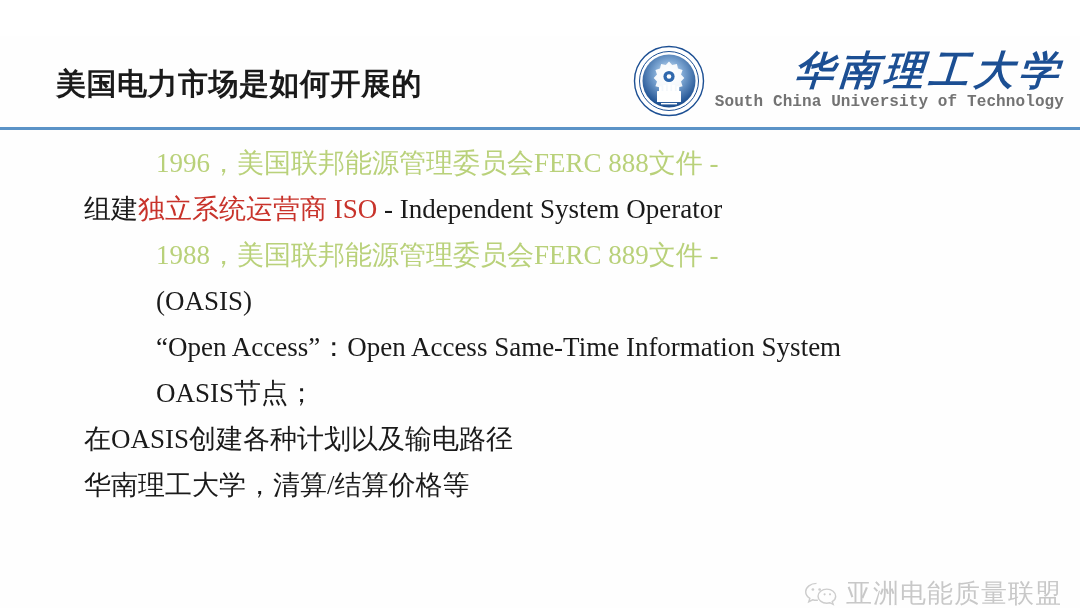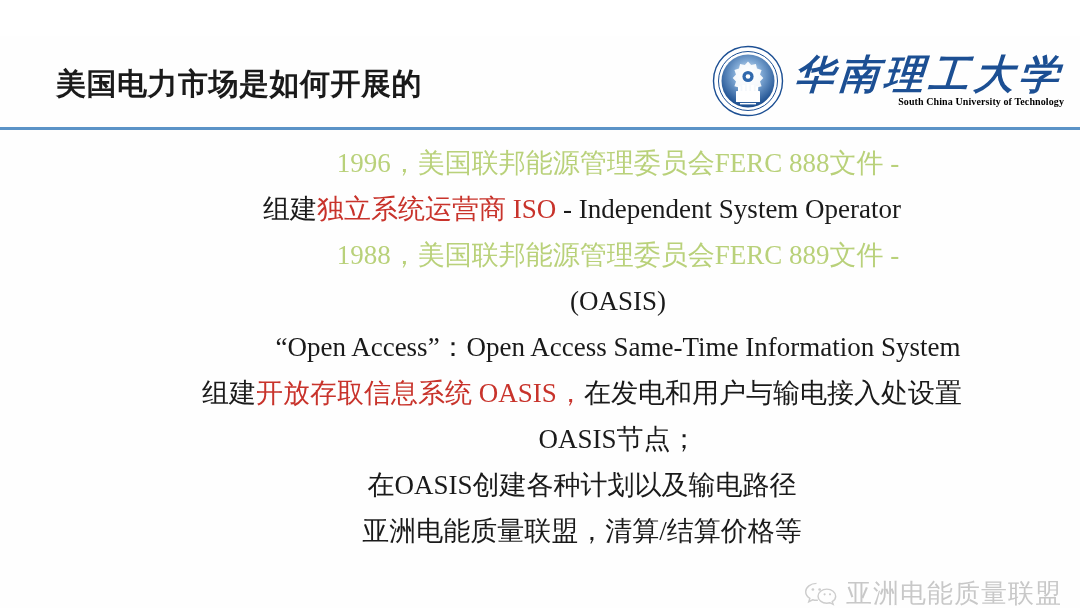--- a/index.html
+++ b/index.html
@@ -80,36 +80,35 @@
     font-size: 40px;
     font-weight: bold;
     font-style: italic;
     color: #1c4f93;
     line-height: 1.02;
     letter-spacing: 5px;
     white-space: nowrap;
     transform: skewX(-4deg);
   }
   .wordmark-en {
-    font-family: Liberation Serif, serif;
-    font-size: 10px;
+    font-family: Liberation Mono, monospace;
+    font-size: 16px;
     font-weight: bold;
-    color: #000000;
+    color: #737373;
     letter-spacing: 0.1px;
     white-space: nowrap;
     margin-top: 1px;
   }
 
   
   .content {
     position: absolute;
     left: 0;
     top: 104px;
     width: 1080px;
-    text-align: center;
   }
   .line {
     font-family: "Liberation Serif", "DejaVu Serif", serif;
     font-size: 27px;
     line-height: 46px;
     color: #1a1a1a;
     white-space: nowrap;
     padding-left: 156px;
   }
   .line.indent {
@@ -212,24 +211,23 @@
 
     <div class="header-rule"></div>
   </div>
 
   <div class="content">
       <div class="line"><span class="green">1996，美国联邦能源管理委员会FERC 888文件  -</span></div>
       <div class="line indent"><span class="black">组建</span><span class="red">独立系统运营商 ISO</span><span class="black"> - Independent System Operator</span></div>
       <div class="line"><span class="green">1988，美国联邦能源管理委员会FERC 889文件  -</span></div>
       <div class="line"><span class="black">(OASIS)</span></div>
       <div class="line"><span class="black">“Open Access”：Open Access Same-Time Information System</span></div>
-      <div class="line indent"><span class="black">组建</span><span class="red">开放存取信息系统 OASIS，</span><span class="black">在发电和用户与输电接入处设置</span></div>
       <div class="line"><span class="black">OASIS节点；</span></div>
       <div class="line indent"><span class="black">在OASIS创建各种计划以及输电路径</span></div>
-      <div class="line indent"><span class="black">亚洲电能质量联盟，清算/结算价格等</span></div>
+      <div class="line indent"><span class="black">华南理工大学，清算/结算价格等</span></div>
     </div>
 
   <div class="watermark">
     <span class="wechat-icon">
       <svg viewBox="0 0 40 30" width="36" height="28" aria-hidden="true">
         <g fill="none" stroke="#c9c9c9" stroke-width="1.6">
           <path d="M15 3.2c-6.6 0-12 4.2-12 9.4 0 3 1.8 5.6 4.6 7.3l-1.2 3.7 4.3-2.2c1.4.4 2.8.6 4.3.6.5 0 1 0 1.5-.1"></path>
           <path d="M26.5 9.6c5.4 0 9.8 3.5 9.8 7.8 0 2.5-1.5 4.7-3.8 6.1l1 3-3.6-1.8c-1.1.3-2.3.5-3.4.5-5.4 0-9.8-3.5-9.8-7.8s4.4-7.8 9.8-7.8z"></path>
         </g>
         <circle cx="11" cy="10" r="1.5" fill="#c9c9c9"></circle>

